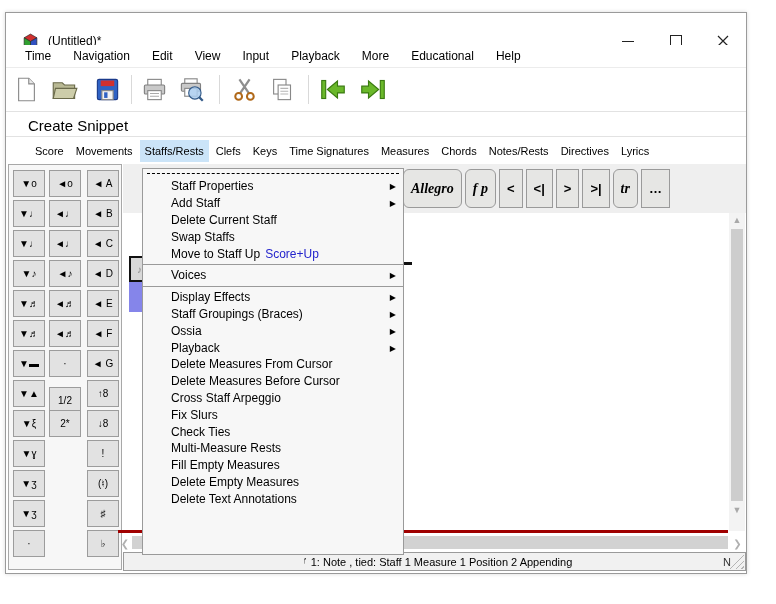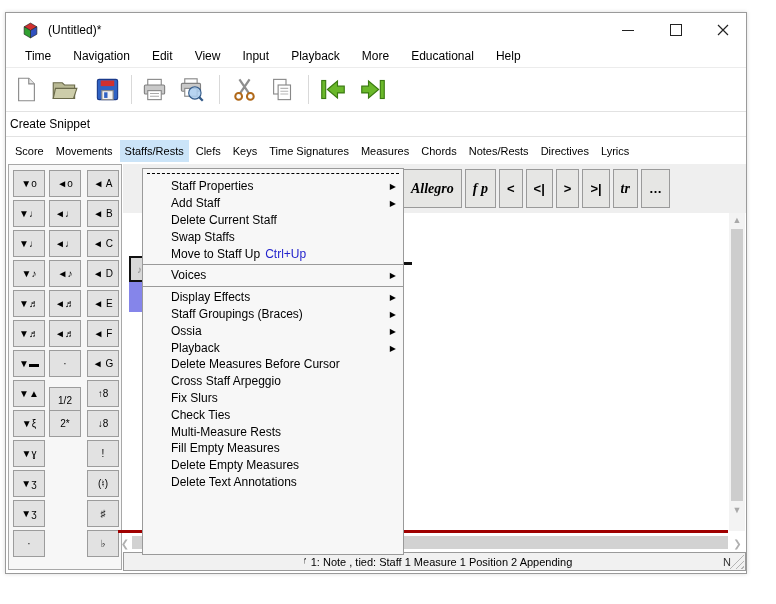--- a/index.html
+++ b/index.html
@@ -2,62 +2,62 @@
 <html><head>
 <meta charset="utf-8">
 <style>
   html,body{margin:0;padding:0;background:#fff;}
   .stage{position:relative;width:776px;height:604px;background:#ffffff;
          font-family:"Liberation Sans", sans-serif; -webkit-font-smoothing:antialiased;}
   .window{position:absolute;left:5px;top:12px;width:740px;height:560px;background:#ffffff;
           border:1px solid #9a9a9a;box-shadow:0 0 4px rgba(0,0,0,.15);}
 
   
-  .titlebar{position:absolute;left:0;top:1px;width:100%;height:32px;background:#ffffff;}
+  .titlebar{position:absolute;left:0;top:12px;width:100%;height:32px;background:#ffffff;}
   .applogo{position:absolute;left:16px;top:8px;width:17px;height:17px;}
   .apptitle{position:absolute;left:42px;top:9px;font-size:12px;color:#000;}
   .winbtn{position:absolute;top:6px;width:30px;height:20px;display:flex;align-items:center;justify-content:center;cursor:default;}
   .winbtn.min{right:103px}.winbtn.max{right:55px}.winbtn.close{right:8px}
   .glyph-min{width:12px;height:0;border-top:1px solid #222;display:block;}
   .glyph-max{width:10px;height:10px;border:1px solid #222;display:block;}
 
   
   .menubar{position:absolute;left:0;top:32px;width:100%;height:23px;background:#fff;
            border-bottom:1px solid #ececec;display:flex;align-items:center;padding-left:12px;box-sizing:border-box;}
   .menubar .mb-item{font-size:12px;color:#000;padding:2px 7px;margin-right:8px;}
 
   
   .toolbar{position:absolute;left:0;top:56px;width:100%;height:42px;background:#fff;border-bottom:1px solid #e2e2e2;}
   .tbicon{position:absolute;top:7px;width:27px;height:27px;}
   .tbsep{position:absolute;top:6px;width:1px;height:29px;background:#d9d9d9;}
 
   
   .snippetbar{position:absolute;left:0;top:99px;width:100%;height:24px;background:#fff;border-bottom:1px solid #e2e2e2;}
-  .snippetbar span{position:absolute;left:4px;top:5px;font-size:12px;color:#000;}
+  .snippetbar span{position:absolute;left:22px;top:5px;font-size:15px;color:#000;}
 
   
   .tabrow{position:absolute;left:0;top:124px;width:100%;height:27px;background:#fff;
-          display:flex;align-items:center;padding-left:4px;box-sizing:border-box;}
+          display:flex;align-items:center;padding-left:24px;box-sizing:border-box;}
   .tab{font-size:11px;color:#000;padding:5px 5px;margin-right:2px;white-space:nowrap;}
   .tab.active{background:#cbe4f8;}
 
   
   .main{position:absolute;left:0;top:151px;width:740px;height:409px;background:#fff;}
 
   
   .palette{position:absolute;left:2px;top:0;width:114px;height:406px;background:#f7f7f7;border:1px solid #a8a8a8;box-sizing:border-box;}
   .pbtn{position:absolute;width:32px;height:27px;background:#e2e2e2;border:1px solid #9c9c9c;box-sizing:border-box;
         display:flex;align-items:center;justify-content:center;font-size:10px;color:#000;white-space:nowrap;overflow:hidden;}
 
   
   .dynstrip{position:absolute;left:117px;top:0;width:623px;height:49px;background:#efefef;}
   .dynbtns{position:absolute;left:280px;top:5px;height:39px;display:flex;gap:3px;}
   .dynbtn{height:39px;min-width:19px;padding:0 7px;background:#e6e6e4;border:1px solid #9a9a9a;box-sizing:border-box;
           display:flex;align-items:center;justify-content:center;font-size:13px;font-weight:bold;color:#000;}
-  .dynbtn.it{font-style:italic;font-family:"Liberation Serif", serif;font-size:14px;}
+  .dynbtn.it{font-style:italic;font-family:"Liberation Serif", serif;font-size:14px;border-radius:6px;}
 
   
   .canvas{position:absolute;left:117px;top:49px;width:606px;height:268px;background:#ffffff;}
   .tie-dash{position:absolute;left:279px;top:49px;width:10px;height:3px;background:#111;}
   .cursor-box{position:absolute;left:6px;top:43px;width:21px;height:26px;background:#d8d8d8;border:2px solid #111;
               box-sizing:border-box;display:flex;align-items:center;justify-content:center;color:#8a8a8a;font-size:10px;}
   .cursor-blue{position:absolute;left:6px;top:69px;width:20px;height:30px;background:#8585ea;}
 
   .staff-redline{position:absolute;left:112px;top:366px;width:610px;height:3px;background:#a00000;}
 
@@ -291,21 +291,21 @@
           <span class="arrow">▶</span>
         </div>
         <div class="mitem">
           <span>Delete Current Staff</span>
         </div>
         <div class="mitem">
           <span>Swap Staffs</span>
         </div>
         <div class="mitem">
           <span>Move to Staff Up</span>
-          <span class="sc">Ctrl+Up</span>
+          <span class="sc">Score+Up</span>
         </div>
         <div class="msep"></div>
         <div class="mitem">
           <span>Voices</span>
           <span class="arrow">▶</span>
         </div>
         <div class="msep"></div>
         <div class="mitem">
           <span>Display Effects</span>
           <span class="arrow">▶</span>
@@ -314,20 +314,23 @@
           <span>Staff Groupings (Braces)</span>
           <span class="arrow">▶</span>
         </div>
         <div class="mitem">
           <span>Ossia</span>
           <span class="arrow">▶</span>
         </div>
         <div class="mitem">
           <span>Playback</span>
           <span class="arrow">▶</span>
+        </div>
+        <div class="mitem">
+          <span>Delete Measures From Cursor</span>
         </div>
         <div class="mitem">
           <span>Delete Measures Before Cursor</span>
         </div>
         <div class="mitem">
           <span>Cross Staff Arpeggio</span>
         </div>
         <div class="mitem">
           <span>Fix Slurs</span>
         </div>

